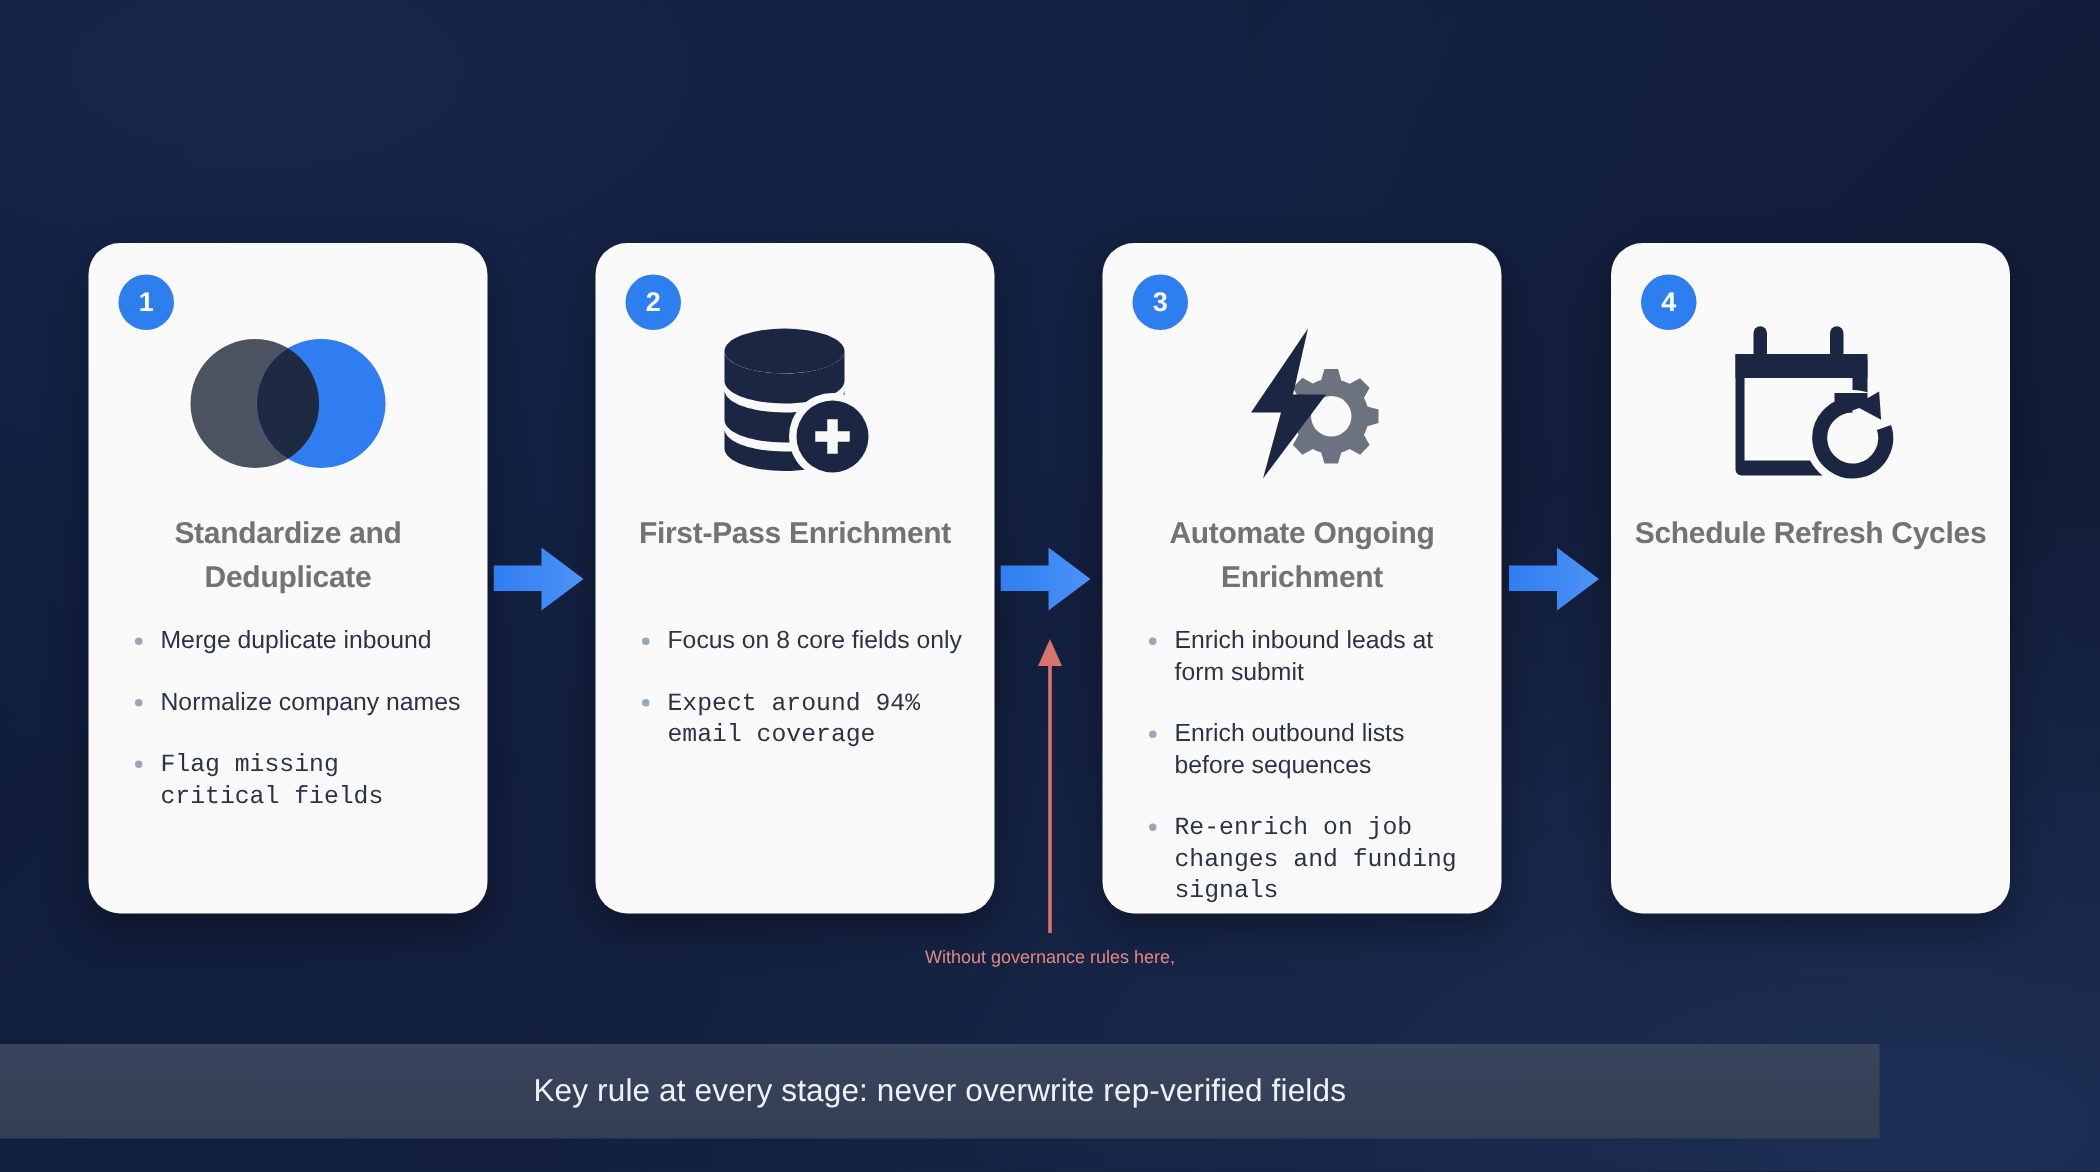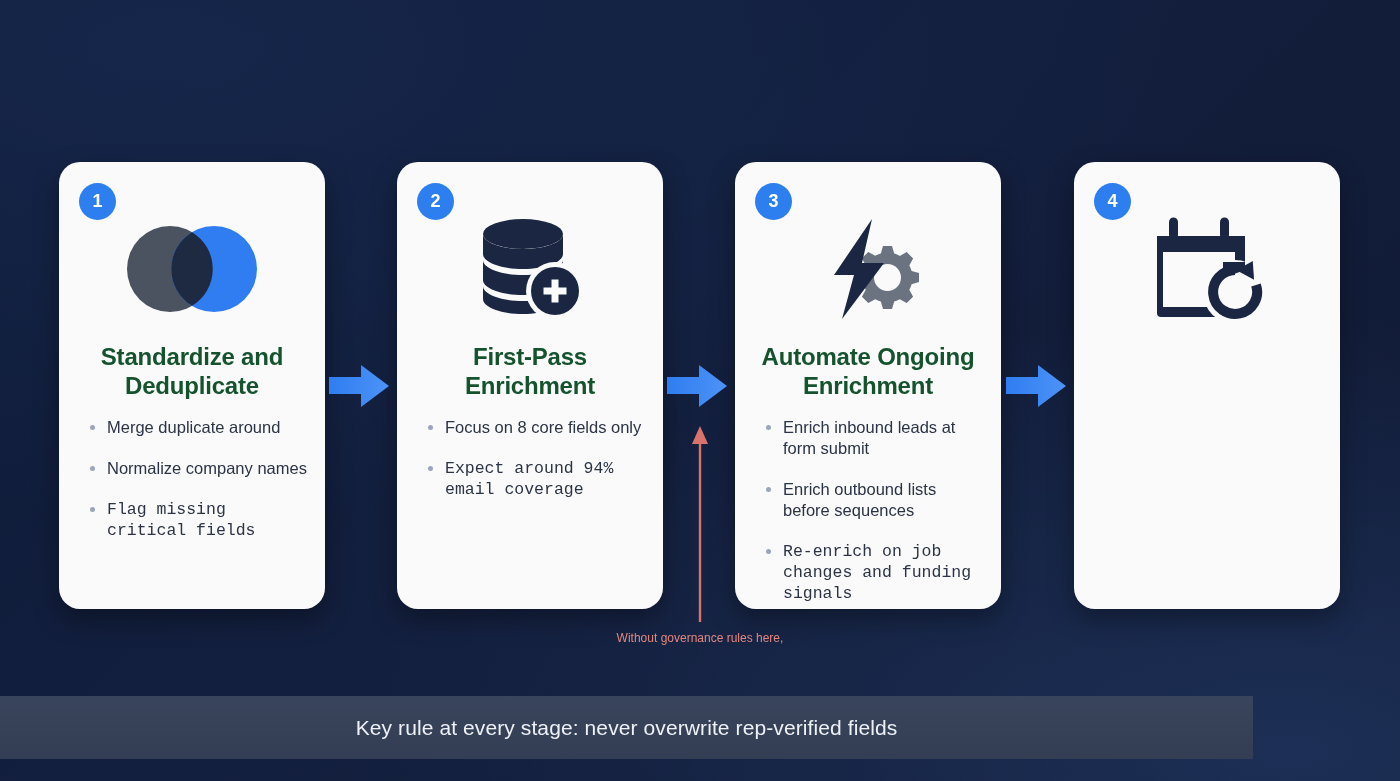--- a/index.html
+++ b/index.html
@@ -76,24 +76,24 @@
     align-items: center;
     justify-content: center;
   }
 
   .card-title {
     position: absolute;
     left: 14px;
     top: 180px;
     width: 238px;
     text-align: center;
-    font-size: 24px;
+    font-size: 20px;
     line-height: 29px;
     font-weight: bold;
-    color: #14532d;
+    color: #737373;
     letter-spacing: -0.2px;
   }
 
   .bullets {
     position: absolute;
     left: 28px;
     top: 255px;
     width: 222px;
     margin: 0;
     padding: 0;
@@ -184,21 +184,21 @@
       <div class="badge">1</div>
       <div class="icon-wrap">
         <svg width="136" height="88" viewBox="0 0 136 88" aria-hidden="true">
           <circle cx="46" cy="44" r="43" fill="#4b5260"></circle>
           <circle cx="90" cy="44" r="43" fill="#2f7df0"></circle>
           <path d="M68 7.2 a43 43 0 0 0 0 73.6 a43 43 0 0 0 0 -73.6 Z" fill="#1d2a42"></path>
         </svg>
       </div>
       <div class="card-title">Standardize and Deduplicate</div>
       <ul class="bullets">
-        <li><span class="dot"></span><span>Merge duplicate around</span></li>
+        <li><span class="dot"></span><span>Merge duplicate inbound</span></li>
         <li><span class="dot"></span><span>Normalize company names</span></li>
         <li><span class="dot"></span><span>Flag missing critical fields</span></li>
       </ul>
     </div>
 
     <div class="card c2">
       <div class="badge">2</div>
       <div class="icon-wrap">
         <svg width="110" height="104" viewBox="0 0 110 104" aria-hidden="true">
           <g fill="#1b2742">
@@ -251,20 +251,21 @@
           <g fill="#fafafa">
             <circle cx="84" cy="78" r="32"></circle>
           </g>
           <g fill="none" stroke="#1b2742" stroke-width="10">
             <path d="M84 56 a22 22 0 1 0 21 15"></path>
           </g>
           <path d="M72 48 h22 v8 l-22 8 Z" fill="#1b2742"></path>
           <path d="M98 46 l10 16 h-20 Z" fill="#1b2742" transform="rotate(28 98 54)"></path>
         </svg>
       </div>
+      <div class="card-title">Schedule Refresh Cycles</div>
     </div>
   </div>
 
   <div class="connector a1">
     <svg width="60" height="46" viewBox="0 0 60 46" aria-hidden="true">
       <defs>
         <linearGradient id="ag1" x1="0" y1="0" x2="1" y2="0">
           <stop offset="0" stop-color="#2f7df0"></stop>
           <stop offset="1" stop-color="#4d93f7"></stop>
         </linearGradient>

